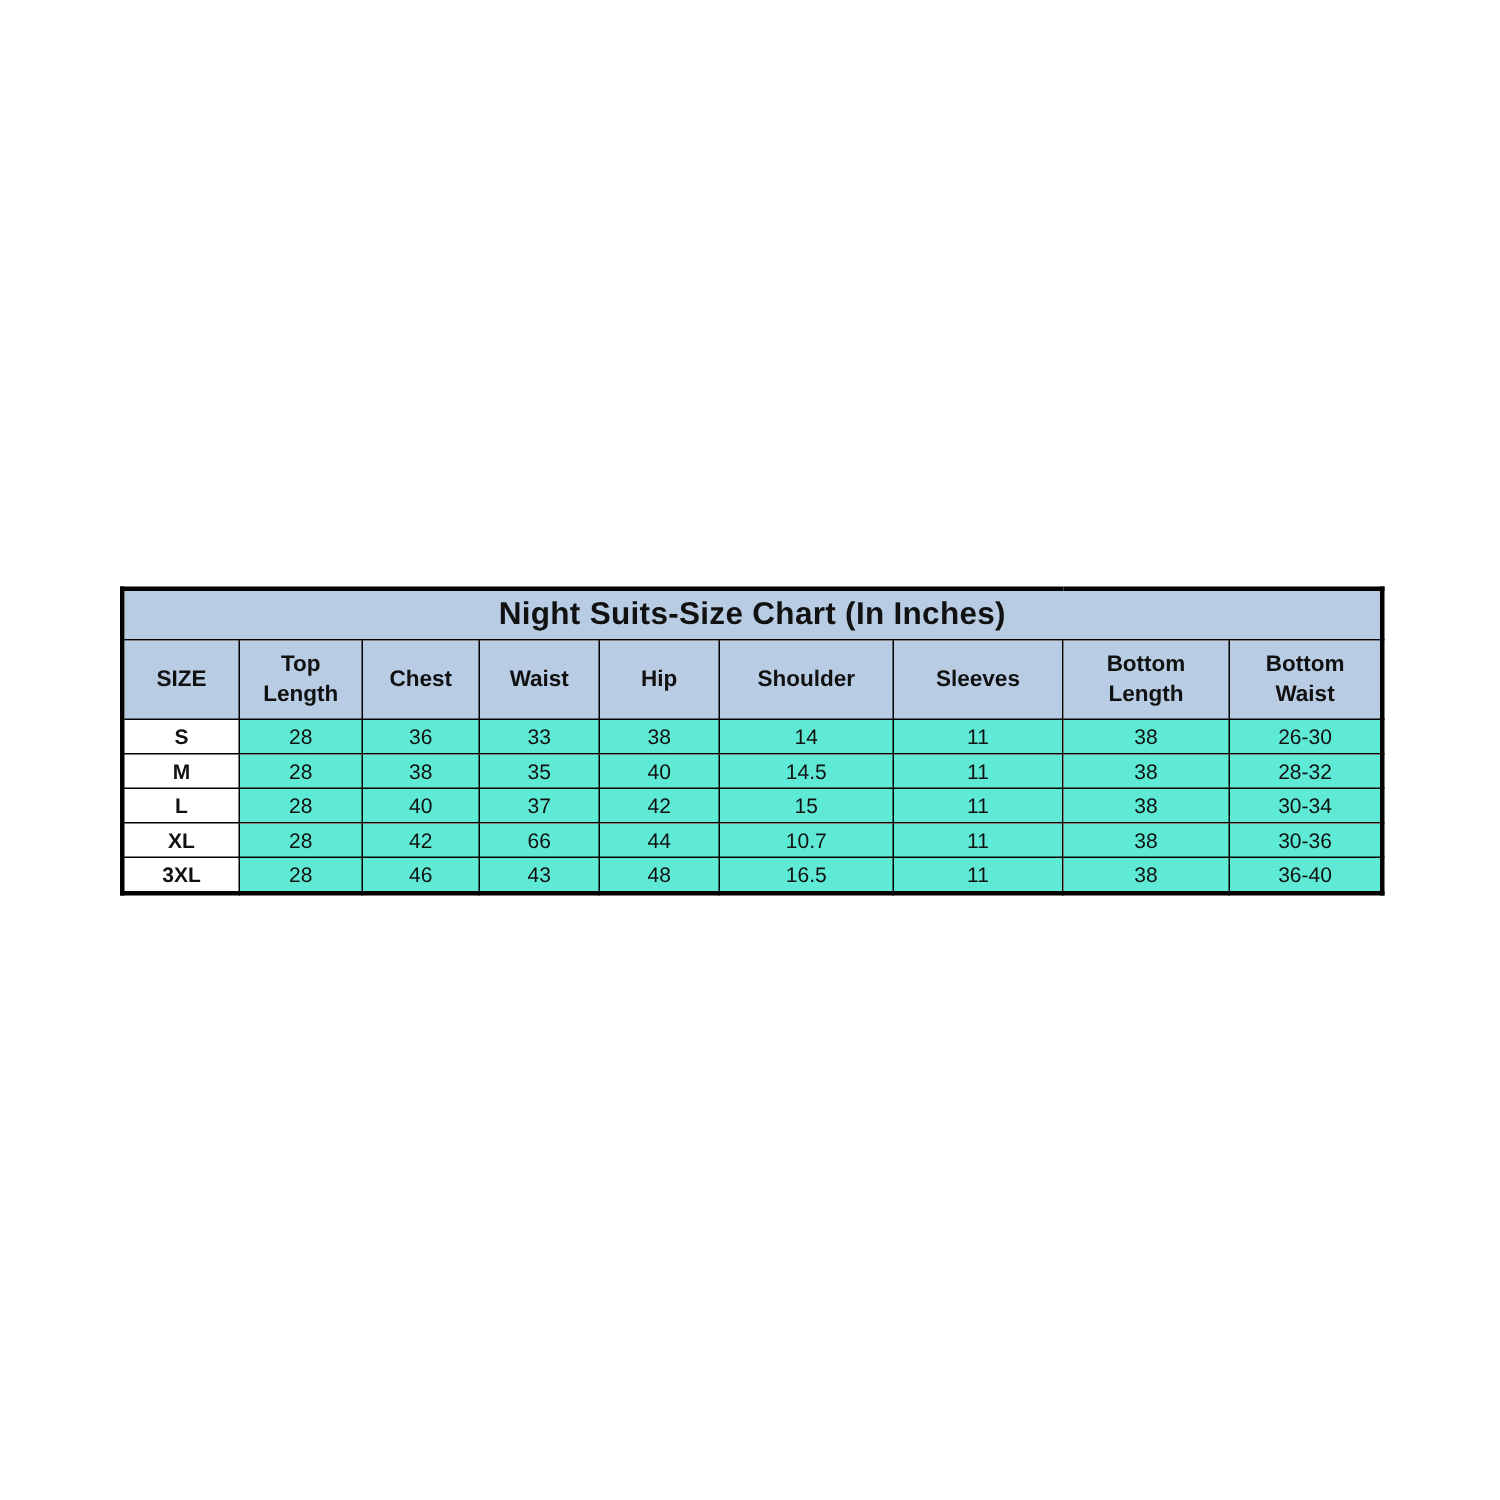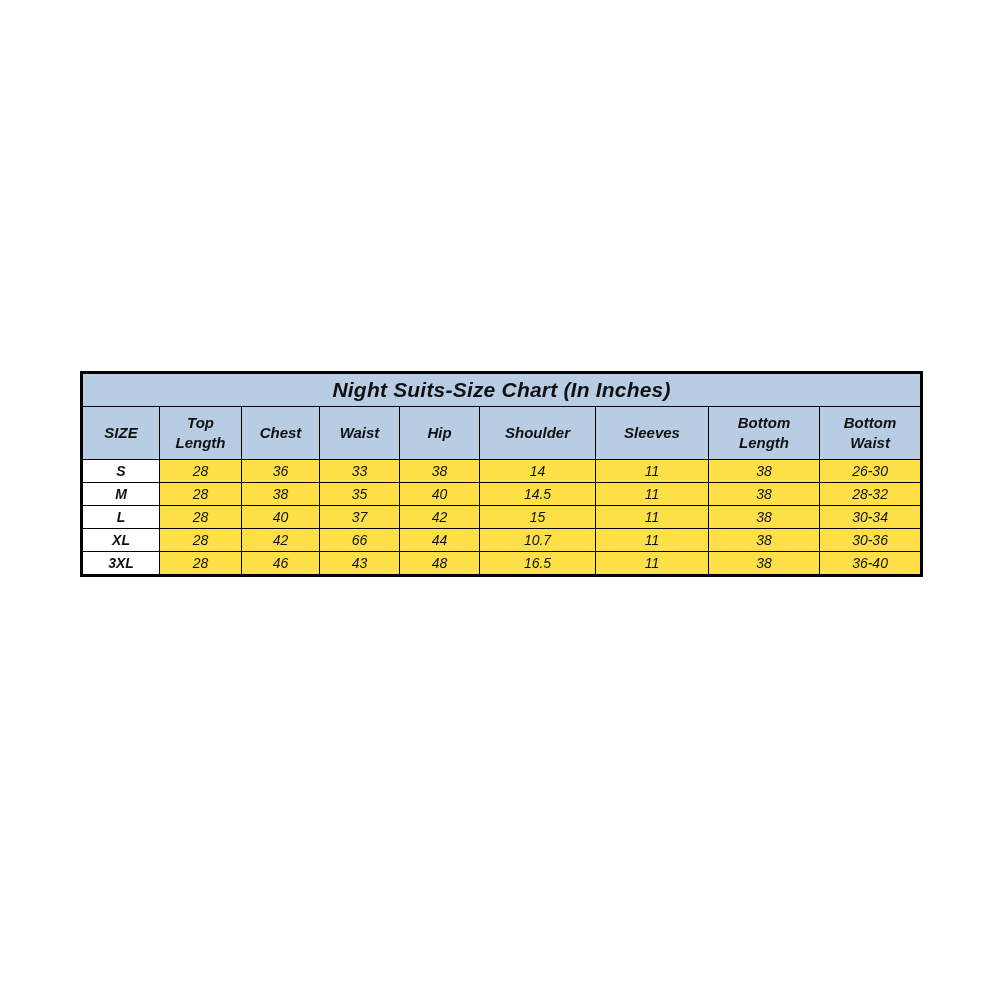--- a/index.html
+++ b/index.html
@@ -11,27 +11,26 @@
   .canvas {
     position: relative;
     width: 1000px;
     height: 1000px;
     background: #ffffff;
     overflow: hidden;
   }
   table.size-chart {
     position: absolute;
     left: 80px;
-    top: 371px;
+    top: 391px;
     width: 840px;
     border-collapse: collapse;
     table-layout: fixed;
     border: 3px solid var(--border-color, #000);
     color: #111111;
-    font-style: italic;
   }
   table.size-chart th,
   table.size-chart td {
     border: 1.5px solid var(--border-color, #000);
     text-align: center;
     vertical-align: middle;
     padding: 0 2px;
     overflow: hidden;
   }
   .title-cell {
@@ -53,21 +52,21 @@
   }
   .data-row .size-cell {
     font-weight: bold;
     font-size: 14px;
     background: #ffffff;
     height: 22px;
   }
   .data-row .value-cell {
     font-weight: normal;
     font-size: 14px;
-    background: #fde047;
+    background: #5eead4;
     height: 22px;
   }
 </style>
 </head>
 <body>
 
 <div class="canvas">
   <table class="size-chart">
     <colgroup>
       <col style="width:78px">

